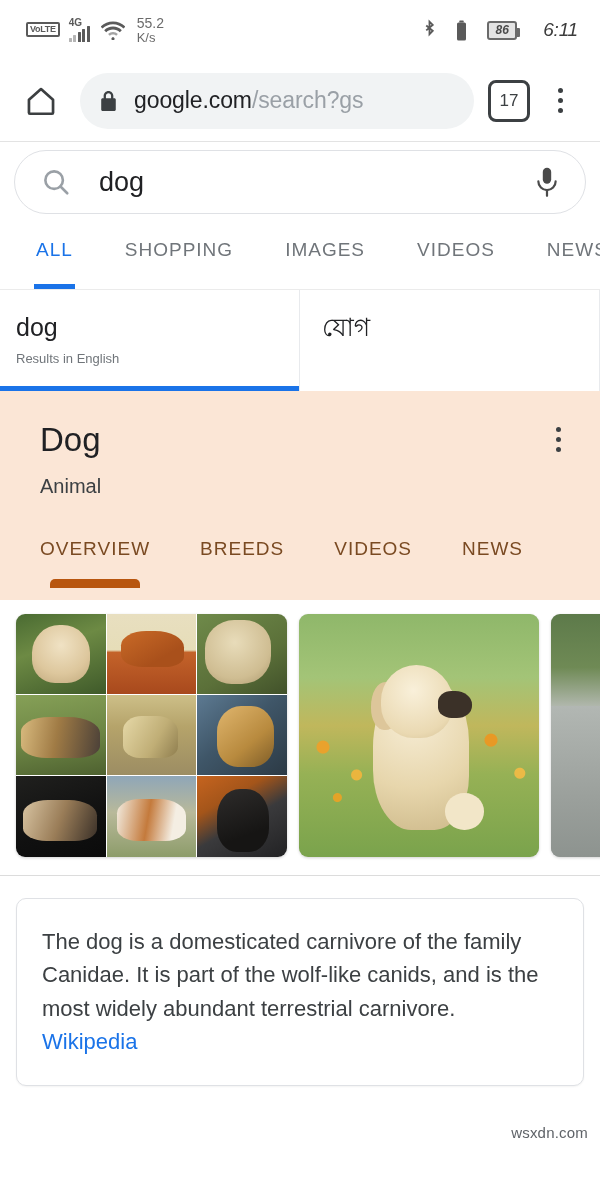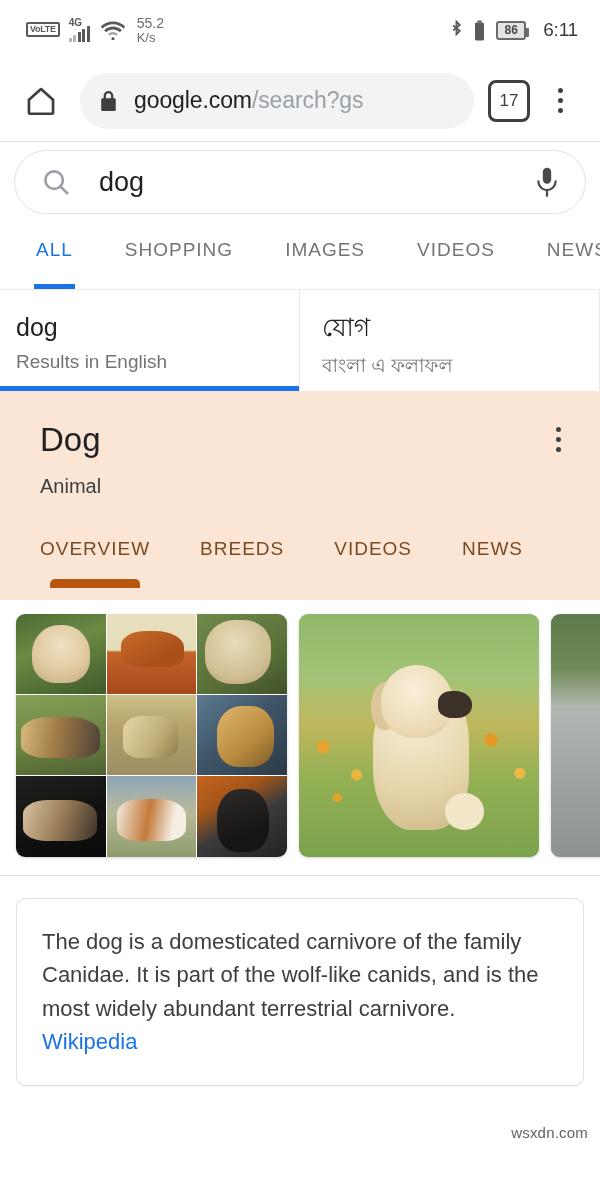--- a/index.html
+++ b/index.html
@@ -24,21 +24,21 @@
   .status-bar {
     position: relative;
     height: 60px;
     background: #ffffff;
     display: flex;
     align-items: center;
     justify-content: space-between;
     padding: 0 22px 0 26px;
   }
   .status-left { display: flex; align-items: center; gap: 9px; }
-  .status-right { display: flex; align-items: center; gap: 11px; }
+  .status-right { display: flex; align-items: center; gap: 20px; font-style: italic; }
 
   .volte-badge {
     border: 2px solid #5a5a5a;
     border-radius: 2px;
     font-size: 9px;
     font-weight: bold;
     color: #5a5a5a;
     padding: 1px 2px;
     line-height: 1;
     letter-spacing: -0.3px;
@@ -260,21 +260,21 @@
   .lang-card {
     background: #fff;
     flex: 0 0 auto;
     padding: 24px 0 0 16px;
     position: relative;
     border-right: 1px solid #e8eaed;
   }
   .lang-card.primary { width: 300px; }
   .lang-card.secondary { width: 300px; padding-left: 22px; }
   .lang-card .lc-title { font-size: 25px; color: #202124; line-height: 1.1; }
-  .lang-card .lc-sub { font-size: 19px; color: #70757a; margin-top: 9px; }
+  .lang-card .lc-sub { font-size: 13px; color: #70757a; margin-top: 9px; }
   .lang-card.primary::after {
     content: "";
     position: absolute; left: 0; right: 0; bottom: 0;
     height: 5px; background: #1a73e8;
   }
 
   
   .kp {
     background: #fbe6d6;
     position: relative;
@@ -557,21 +557,20 @@
     <span class="st">NEWS</span>
   </div>
 
   <div class="lang-row">
     <div class="lang-card primary">
       <div class="lc-title">dog</div>
       <div class="lc-sub">Results in English</div>
     </div>
     <div class="lang-card secondary">
       <div class="lc-title">যোগ</div>
-      <div class="lc-sub">বাংলা এ ফলাফল</div>
     </div>
   </div>
 
   <div class="kp">
     <div class="kp-head">
       <div class="kp-titles">
         <div class="kp-title">Dog</div>
         <div class="kp-sub">Animal</div>
       </div>
       <span class="kp-kebab">

